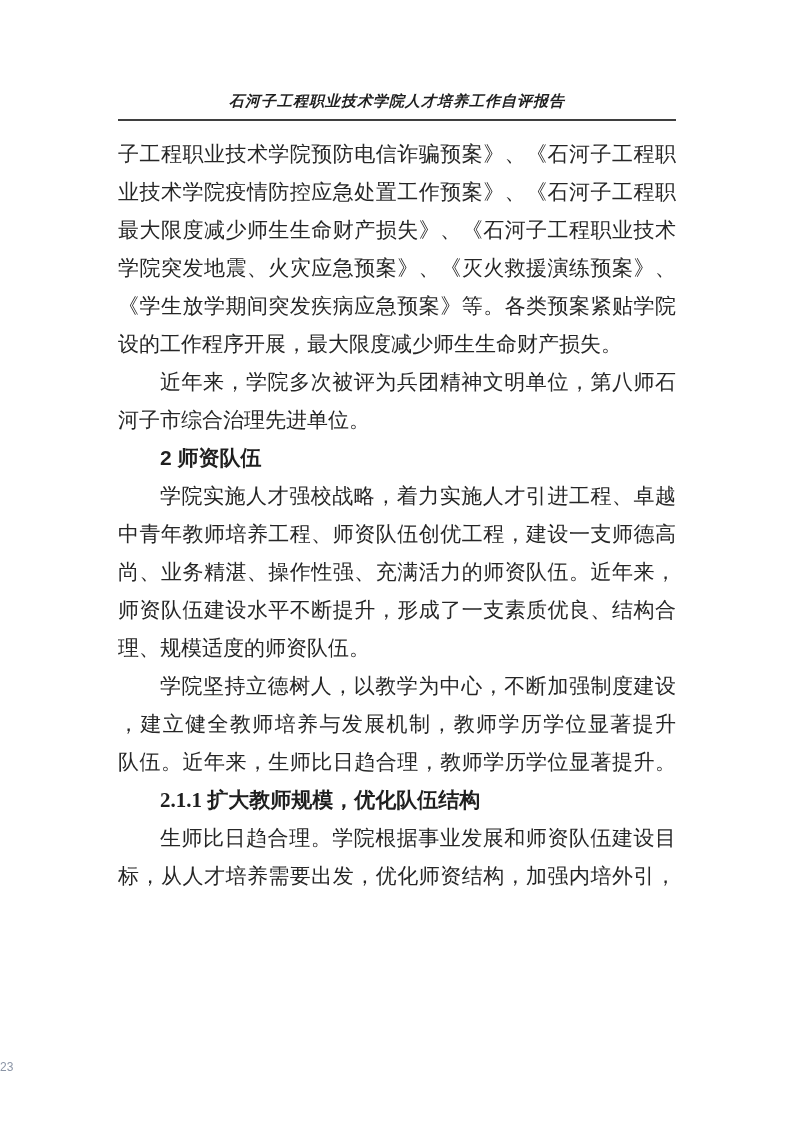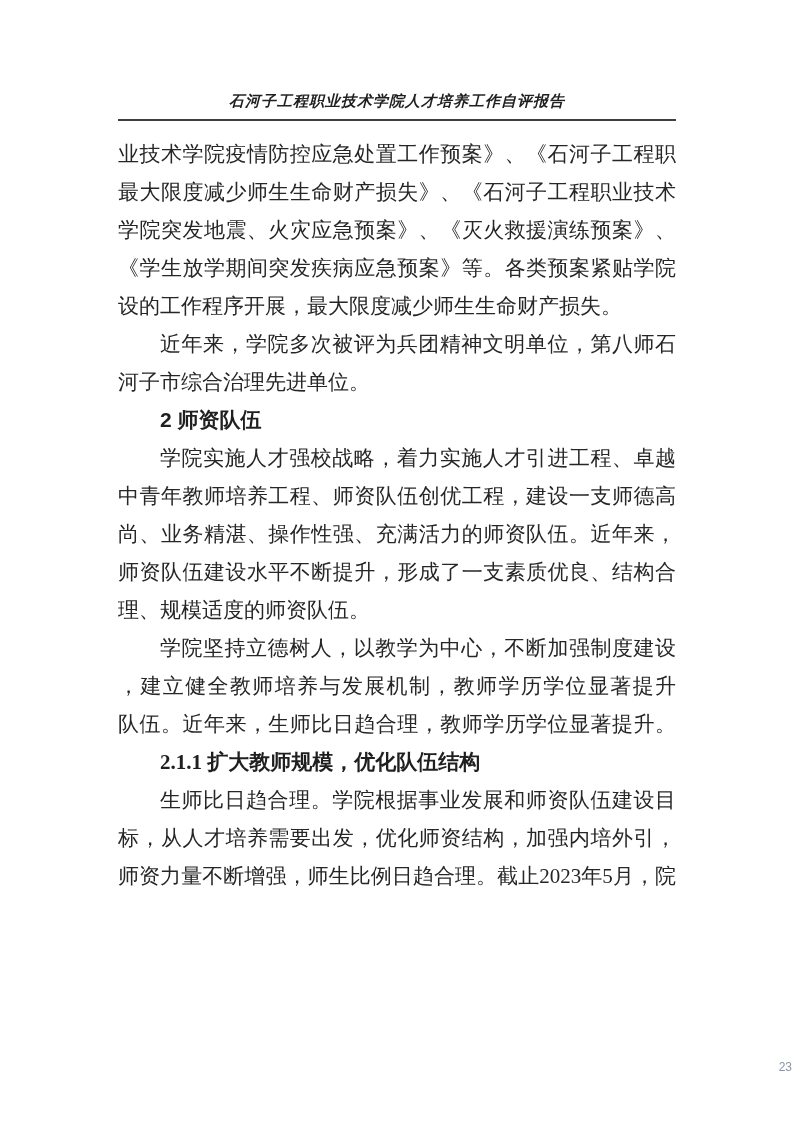--- a/index.html
+++ b/index.html
@@ -61,40 +61,41 @@
     font-weight: 600;
   }
   .heading.h3 {
     font-family: "Liberation Serif", "DejaVu Serif", serif;
   }
   .footer {
     position: absolute;
     left: 0;
     right: 0;
     bottom: 48px;
-    text-align: right;
+    text-align: left;
     font-size: 12px;
     line-height: 14px;
     color: #8b95a6;
     font-family: "Liberation Sans", "DejaVu Sans", sans-serif;
   }
 </style>
 </head>
 <body>
 
 <div class="page">
 
   <div class="header">
     <div class="header-title">石河子工程职业技术学院人才培养工作自评报告</div>
     <div class="header-rule"></div>
   </div>
 
   <div class="doc-body">
 
     <div>
+      <div class="line">子工程职业技术学院预防电信诈骗预案》、《石河子工程职</div>
       <div class="line">业技术学院疫情防控应急处置工作预案》、《石河子工程职</div>
       <div class="line">最大限度减少师生生命财产损失》、《石河子工程职业技术</div>
       <div class="line">学院突发地震、火灾应急预案》、《灭火救援演练预案》、</div>
       <div class="line">《学生放学期间突发疾病应急预案》等。各类预案紧贴学院</div>
       <div class="line end">设的工作程序开展，最大限度减少师生生命财产损失。</div>
     </div>
 
     <div>
       <div class="line ind">近年来，学院多次被评为兵团精神文明单位，第八师石</div>
       <div class="line end">河子市综合治理先进单位。</div>
@@ -115,20 +116,19 @@
       <div class="line ind">学院坚持立德树人，以教学为中心，不断加强制度建设</div>
       <div class="line">，建立健全教师培养与发展机制，教师学历学位显著提升</div>
       <div class="line">队伍。近年来，生师比日趋合理，教师学历学位显著提升。</div>
     </div>
 
     <div class="heading h3">2.1.1 扩大教师规模，优化队伍结构</div>
 
     <div>
       <div class="line ind">生师比日趋合理。学院根据事业发展和师资队伍建设目</div>
       <div class="line">标，从人才培养需要出发，优化师资结构，加强内培外引，</div>
-      <div class="line">师资力量不断增强，师生比例日趋合理。截止2023年5月，院</div>
     </div>
 
   </div>
 
   <div class="footer">23</div>
 
 </div>
 
 </body></html>

